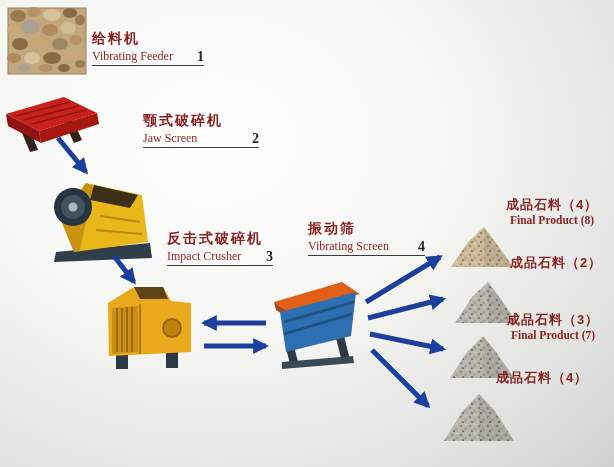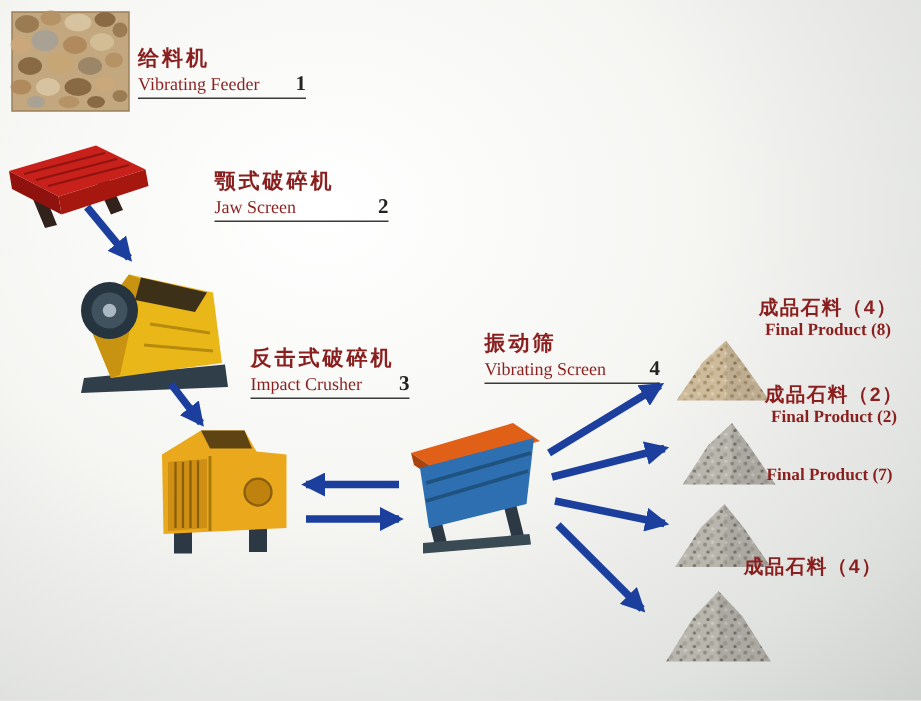--- a/index.html
+++ b/index.html
@@ -189,36 +189,36 @@
   </div>
 
   <div class="node-label" style="left:167px;top:230px;width:106px">
     <div class="zh">反击式破碎机</div>
     <div class="en-line">
       <span class="en">Impact Crusher</span>
       <span class="num">3</span>
     </div>
   </div>
 
-  <div class="node-label" style="left:323px;top:220px;width:117px">
+  <div class="node-label" style="left:308px;top:220px;width:117px">
     <div class="zh">振动筛</div>
     <div class="en-line">
       <span class="en">Vibrating Screen</span>
       <span class="num">4</span>
     </div>
   </div>
 
   <div class="product-label" style="left:494px;top:196px;width:116px">
     <div class="zh">成品石料（4）</div>
     <div class="en">Final Product (8)</div>
   </div>
   <div class="product-label" style="left:498px;top:254px;width:116px">
     <div class="zh">成品石料（2）</div>
-    <div class="en">Final Product (2)</div>
   </div>
   <div class="product-label" style="left:495px;top:311px;width:116px">
+    <div class="zh">成品石料（3）</div>
     <div class="en">Final Product (7)</div>
   </div>
   <div class="product-label" style="left:484px;top:369px;width:116px">
     <div class="zh">成品石料（4）</div>
   </div>
 
 </div>
 
 </body></html>

